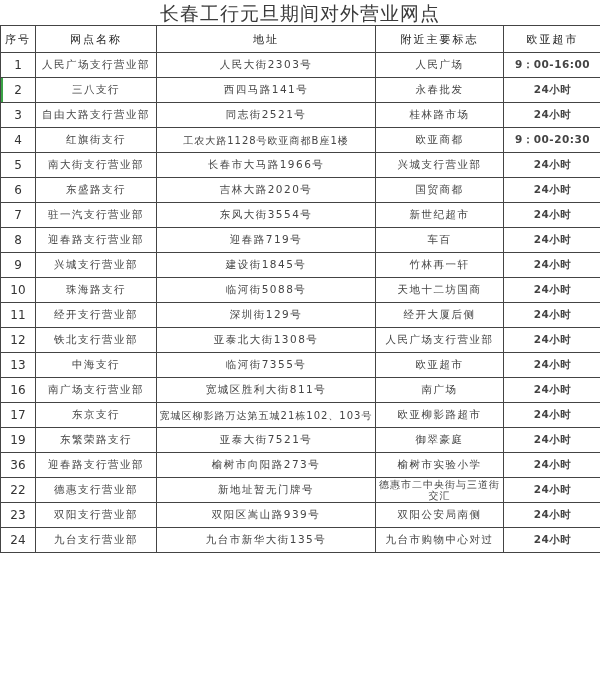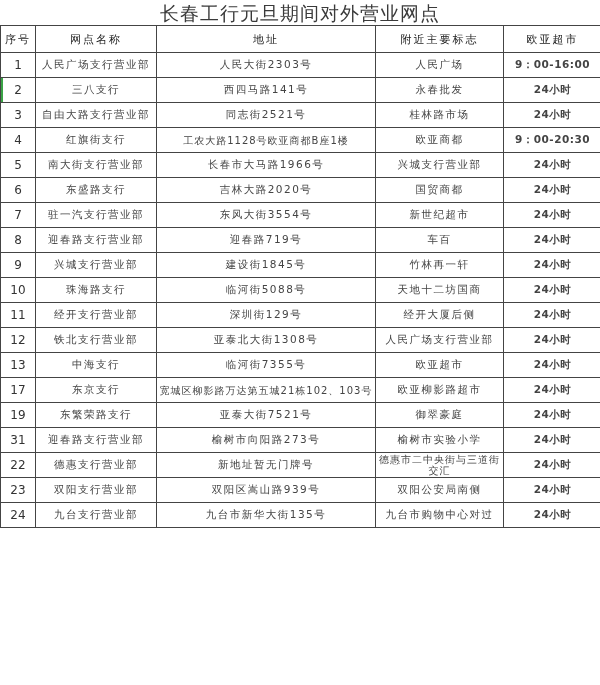--- a/index.html
+++ b/index.html
@@ -129,35 +129,42 @@
         <td class="time">24小时</td>
       </tr>
       <tr>
         <td class="num">13</td>
         <td>中海支行</td>
         <td>临河街7355号</td>
         <td>欧亚超市</td>
         <td class="time">24小时</td>
       </tr>
       <tr>
+        <td class="num">16</td>
+        <td>南广场支行营业部</td>
+        <td>宽城区胜利大街811号</td>
+        <td>南广场</td>
+        <td class="time">24小时</td>
+      </tr>
+      <tr>
         <td class="num">17</td>
         <td>东京支行</td>
         <td class="wrap">宽城区柳影路万达第五城21栋102、103号</td>
         <td>欧亚柳影路超市</td>
         <td class="time">24小时</td>
       </tr>
       <tr>
         <td class="num">19</td>
         <td>东繁荣路支行</td>
         <td>亚泰大街7521号</td>
         <td>御翠豪庭</td>
         <td class="time">24小时</td>
       </tr>
       <tr>
-        <td class="num">31</td>
+        <td class="num">36</td>
         <td>迎春路支行营业部</td>
         <td>榆树市向阳路273号</td>
         <td>榆树市实验小学</td>
         <td class="time">24小时</td>
       </tr>
       <tr>
         <td class="num">22</td>
         <td>德惠支行营业部</td>
         <td>新地址暂无门牌号</td>
         <td class="wrap">德惠市二中央街与三道街交汇</td>

